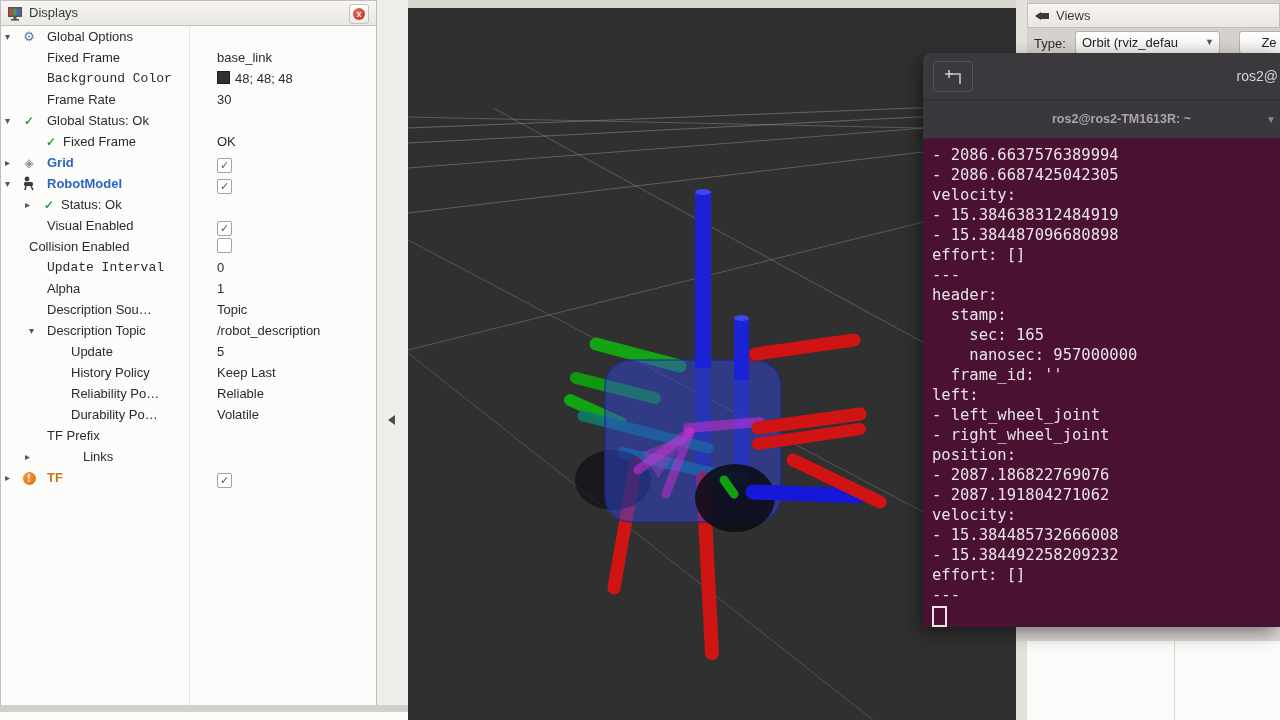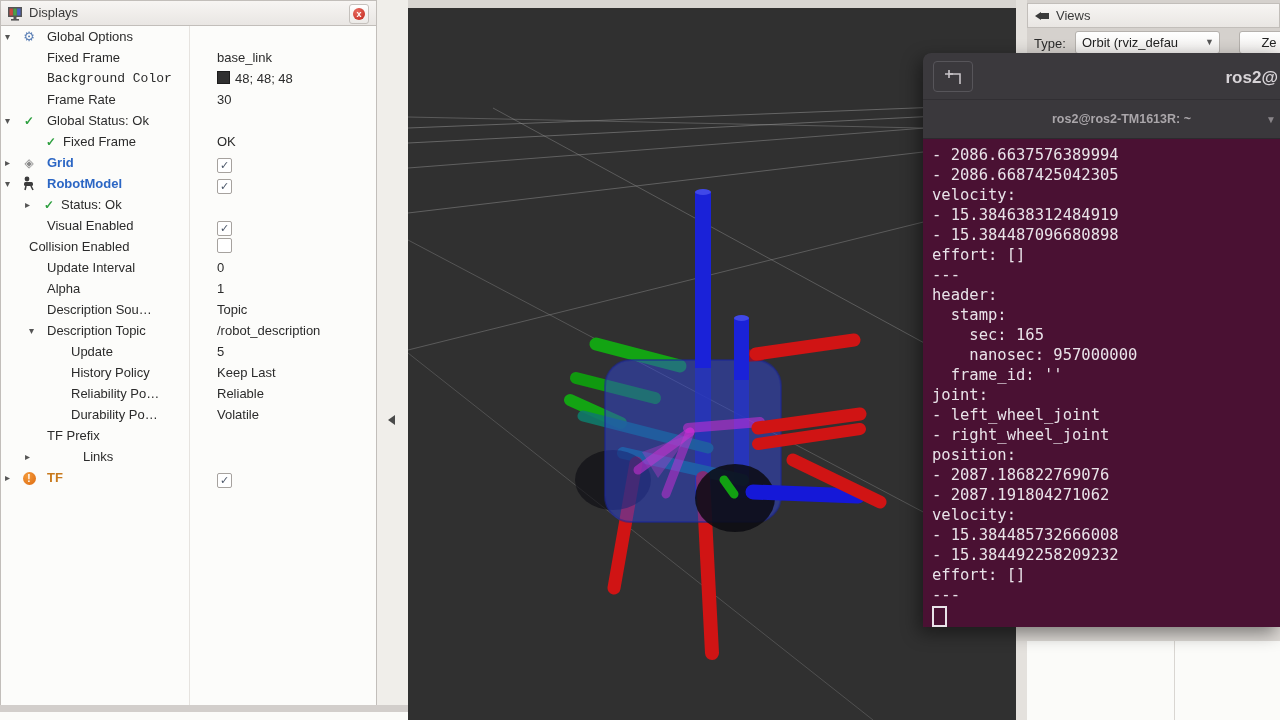--- a/index.html
+++ b/index.html
@@ -68,21 +68,21 @@
   #views-white .vdiv{position:absolute;left:147px;top:0;width:1px;height:79px;background:#d9d6d2;}
 
   
   #terminal{position:absolute;left:923px;top:53px;width:357px;height:574px;z-index:50;
     border-radius:8px 0 0 0;box-shadow:-4px 6px 18px rgba(0,0,0,.45);overflow:hidden;}
   #term-titlebar{position:absolute;left:0;top:0;width:100%;height:47px;background:#3b393d;
     border-radius:8px 0 0 0;border-bottom:1px solid #312f33;box-sizing:border-box;}
   #term-newtab{position:absolute;left:10px;top:8px;width:40px;height:31px;border:1px solid #57555a;
     border-radius:4px;box-sizing:border-box;}
   #term-newtab svg{position:absolute;left:10px;top:8px;}
-  #term-title{position:absolute;right:2px;top:15px;font-size:17px;font-weight:bold;color:#d8d4d8;white-space:nowrap;}
+  #term-title{position:absolute;right:2px;top:15px;font-size:14px;font-weight:normal;color:#d8d4d8;white-space:nowrap;}
   #term-tabbar{position:absolute;left:0;top:47px;width:100%;height:39px;background:#3a383c;
     border-bottom:1px solid #2c2a2e;box-sizing:border-box;}
   #term-tab{position:absolute;left:0;top:0;width:100%;height:39px;line-height:39px;text-align:center;
     font-size:12.5px;font-weight:bold;color:#aaa6aa;padding-left:20px;}
   #term-tab-chev{position:absolute;right:4px;top:0;line-height:39px;color:#8a868a;font-size:10px;}
   #term-body{position:absolute;left:0;top:86px;width:100%;height:488px;background:#4a1133;
     padding:6px 0 0 9px;box-sizing:border-box;}
   .tline{height:20px;line-height:20px;font-family:"DejaVu Sans Mono", monospace;font-size:15.5px;
     color:#e9e3e9;white-space:pre;}
   #term-cursor{width:11px;height:17px;border:2px solid #e9e3e9;margin-top:1px;}
@@ -163,21 +163,21 @@
         </div>
         <div class="trow">
           <span class="tlabel" style="left: 46px;">Visual Enabled</span>
           <span class="tvalue"><span class="cbx">✓</span></span>
         </div>
         <div class="trow">
           <span class="tlabel" style="left: 28px;">Collision Enabled</span>
           <span class="tvalue"><span class="cbx"></span></span>
         </div>
         <div class="trow">
-          <span class="tlabel" style="left: 46px;">Update Interval</span>
+          <span class="tlabel" style="left: 46px; font-family: Liberation Mono, monospace;">Update Interval</span>
           <span class="tvalue"><span>0</span></span>
         </div>
         <div class="trow">
           <span class="tlabel" style="left: 46px;">Alpha</span>
           <span class="tvalue"><span>1</span></span>
         </div>
         <div class="trow">
           <span class="tlabel" style="left: 46px; text-align: center;">Description Sou…</span>
           <span class="tvalue"><span>Topic</span></span>
         </div>
@@ -327,21 +327,21 @@
           <div class="tline">velocity:</div>
           <div class="tline">- 15.384638312484919</div>
           <div class="tline">- 15.384487096680898</div>
           <div class="tline">effort: []</div>
           <div class="tline">---</div>
           <div class="tline">header:</div>
           <div class="tline">  stamp:</div>
           <div class="tline">    sec: 165</div>
           <div class="tline">    nanosec: 957000000</div>
           <div class="tline">  frame_id: ''</div>
-          <div class="tline">joint:</div>
+          <div class="tline">left:</div>
           <div class="tline">- left_wheel_joint</div>
           <div class="tline">- right_wheel_joint</div>
           <div class="tline">position:</div>
           <div class="tline">- 2087.186822769076</div>
           <div class="tline">- 2087.191804271062</div>
           <div class="tline">velocity:</div>
           <div class="tline">- 15.384485732666008</div>
           <div class="tline">- 15.384492258209232</div>
           <div class="tline">effort: []</div>
           <div class="tline">---</div>

